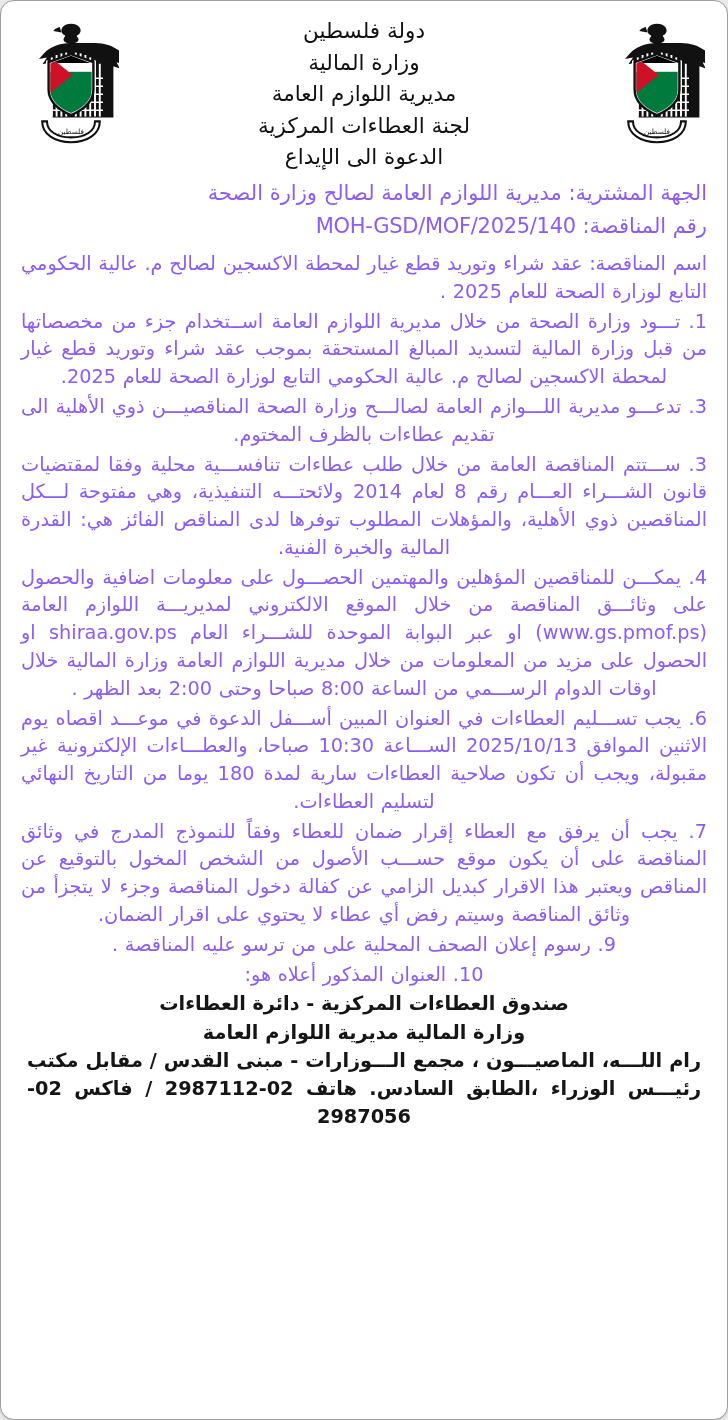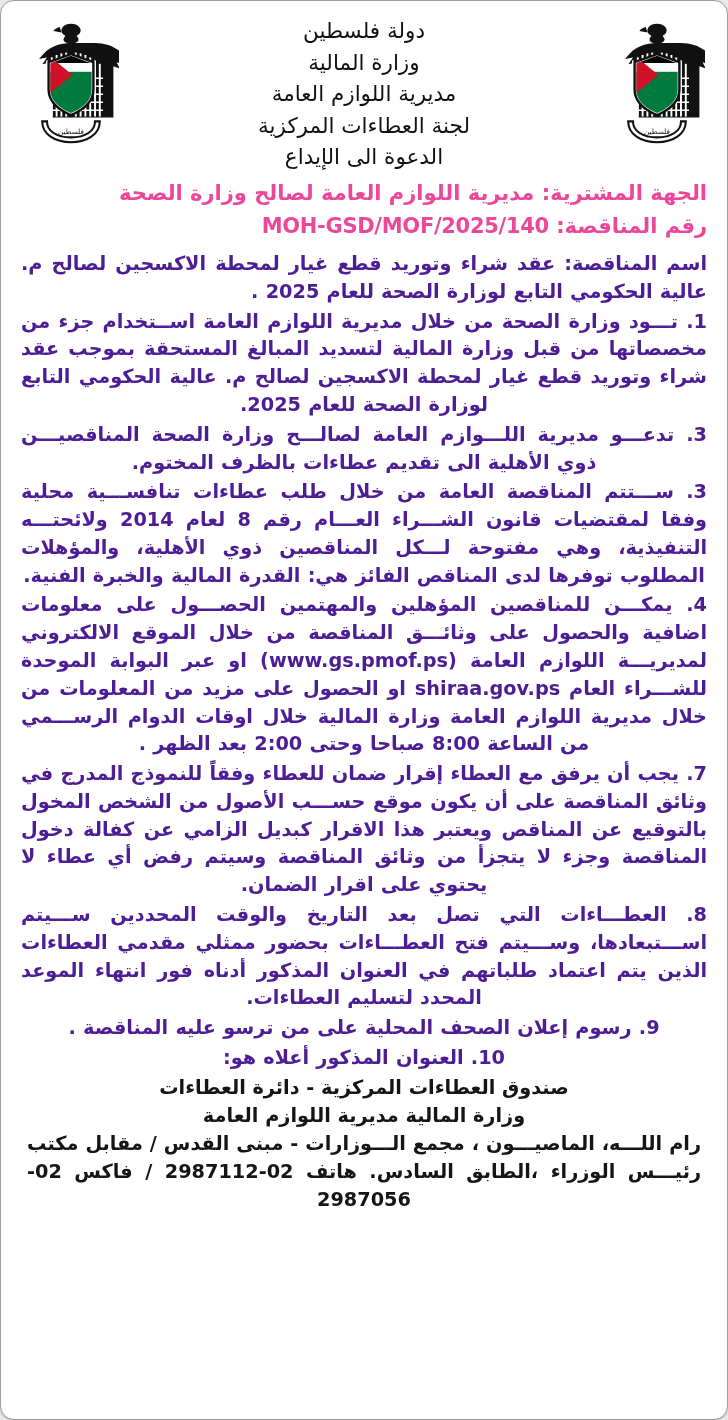--- a/index.html
+++ b/index.html
@@ -54,37 +54,37 @@
     white-space: nowrap;
   }
 
   .subhead {
     text-align: right;
     padding: 2px 6px 0 6px;
     margin-top: 2px;
   }
   .subhead .s-line {
     font-size: 21px;
-    font-weight: bold;
-    color: #ec4899;
+    font-weight: normal;
+    color: #8b5cf6;
     line-height: 1.55;
   }
   .subhead .s-line.ref {
     letter-spacing: -0.3px;
   }
 
   
   .body {
     padding: 4px 6px 0 6px;
     margin-top: 4px;
   }
   .para {
     font-size: 19.3px;
-    font-weight: bold;
-    color: #4c1d95;
+    font-weight: normal;
+    color: #8b5cf6;
     line-height: 1.44;
     text-align: justify;
     text-align-last: center;
     margin: 0 0 2px 0;
     word-spacing: 0.5px;
   }
   .para.lead { text-align-last: right; }
   .para.center-last { text-align-last: center; }
 
   .addr-block {
@@ -216,22 +216,22 @@
   </div>
 
   <div class="body">
 
     <p class="para lead">اسم المناقصة: عقد شراء وتوريد قطع غيار لمحطة الاكسجين لصالح م. عالية الحكومي التابع لوزارة الصحة للعام 2025 .</p>
 
     <p class="para">1. تـــود وزارة الصحة من خلال مديرية اللوازم العامة اســتخدام جزء من مخصصاتها من قبل وزارة المالية لتسديد المبالغ المستحقة بموجب عقد شراء وتوريد قطع غيار لمحطة الاكسجين لصالح م. عالية الحكومي التابع لوزارة الصحة للعام 2025.</p>
     <p class="para">3. تدعـــو مديرية اللـــوازم العامة لصالـــح وزارة الصحة المناقصيـــن ذوي الأهلية الى تقديم عطاءات بالظرف المختوم.</p>
     <p class="para">3. ســـتتم المناقصة العامة من خلال طلب عطاءات تنافســـية محلية وفقا لمقتضيات قانون الشـــراء العـــام رقم 8 لعام 2014 ولائحتـــه التنفيذية، وهي مفتوحة لـــكل المناقصين ذوي الأهلية، والمؤهلات المطلوب توفرها لدى المناقص الفائز هي: القدرة المالية والخبرة الفنية.</p>
     <p class="para">4. يمكـــن للمناقصين المؤهلين والمهتمين الحصـــول على معلومات اضافية والحصول على وثائـــق المناقصة من خلال الموقع الالكتروني لمديريـــة اللوازم العامة (www.gs.pmof.ps) او عبر البوابة الموحدة للشـــراء العام shiraa.gov.ps او الحصول على مزيد من المعلومات من خلال مديرية اللوازم العامة وزارة المالية خلال اوقات الدوام الرســـمي من الساعة 8:00 صباحا وحتى 2:00 بعد الظهر .</p>
+    <p class="para">6. يجب تســـليم العطاءات في العنوان المبين أســـفل الدعوة في موعـــد اقصاه يوم الاثنين الموافق 2025/10/13 الســـاعة 10:30 صباحا، والعطـــاءات الإلكترونية غير مقبولة، ويجب أن تكون صلاحية العطاءات سارية لمدة 180 يوما من التاريخ النهائي لتسليم العطاءات.</p>
     <p class="para">7. يجب أن يرفق مع العطاء إقرار ضمان للعطاء وفقاً للنموذج المدرج في وثائق المناقصة على أن يكون موقع حســـب الأصول من الشخص المخول بالتوقيع عن المناقص ويعتبر هذا الاقرار كبديل الزامي عن كفالة دخول المناقصة وجزء لا يتجزأ من وثائق المناقصة وسيتم رفض أي عطاء لا يحتوي على اقرار الضمان.</p>
-    <p class="para">8. العطـــاءات التي تصل بعد التاريخ والوقت المحددين ســـيتم اســـتبعادها، وســـيتم فتح العطـــاءات بحضور ممثلي مقدمي العطاءات الذين يتم اعتماد طلباتهم في العنوان المذكور أدناه فور انتهاء الموعد المحدد لتسليم العطاءات.</p>
     <p class="para center-last">9. رسوم إعلان الصحف المحلية على من ترسو عليه المناقصة .</p>
     <p class="para center-last">10. العنوان المذكور أعلاه هو:</p>
 
     <div class="addr-block">
       <p class="addr-line">صندوق العطاءات المركزية - دائرة العطاءات</p>
       <p class="addr-line">وزارة المالية مديرية اللوازم العامة</p>
       <p class="addr-line justify">رام اللـــه، الماصيـــون ، مجمع الـــوزارات - مبنى القدس / مقابل مكتب رئيـــس الوزراء ،الطابق السادس. هاتف 02-2987112 /  فاكس 02-2987056</p>
     </div>
 
   </div>

